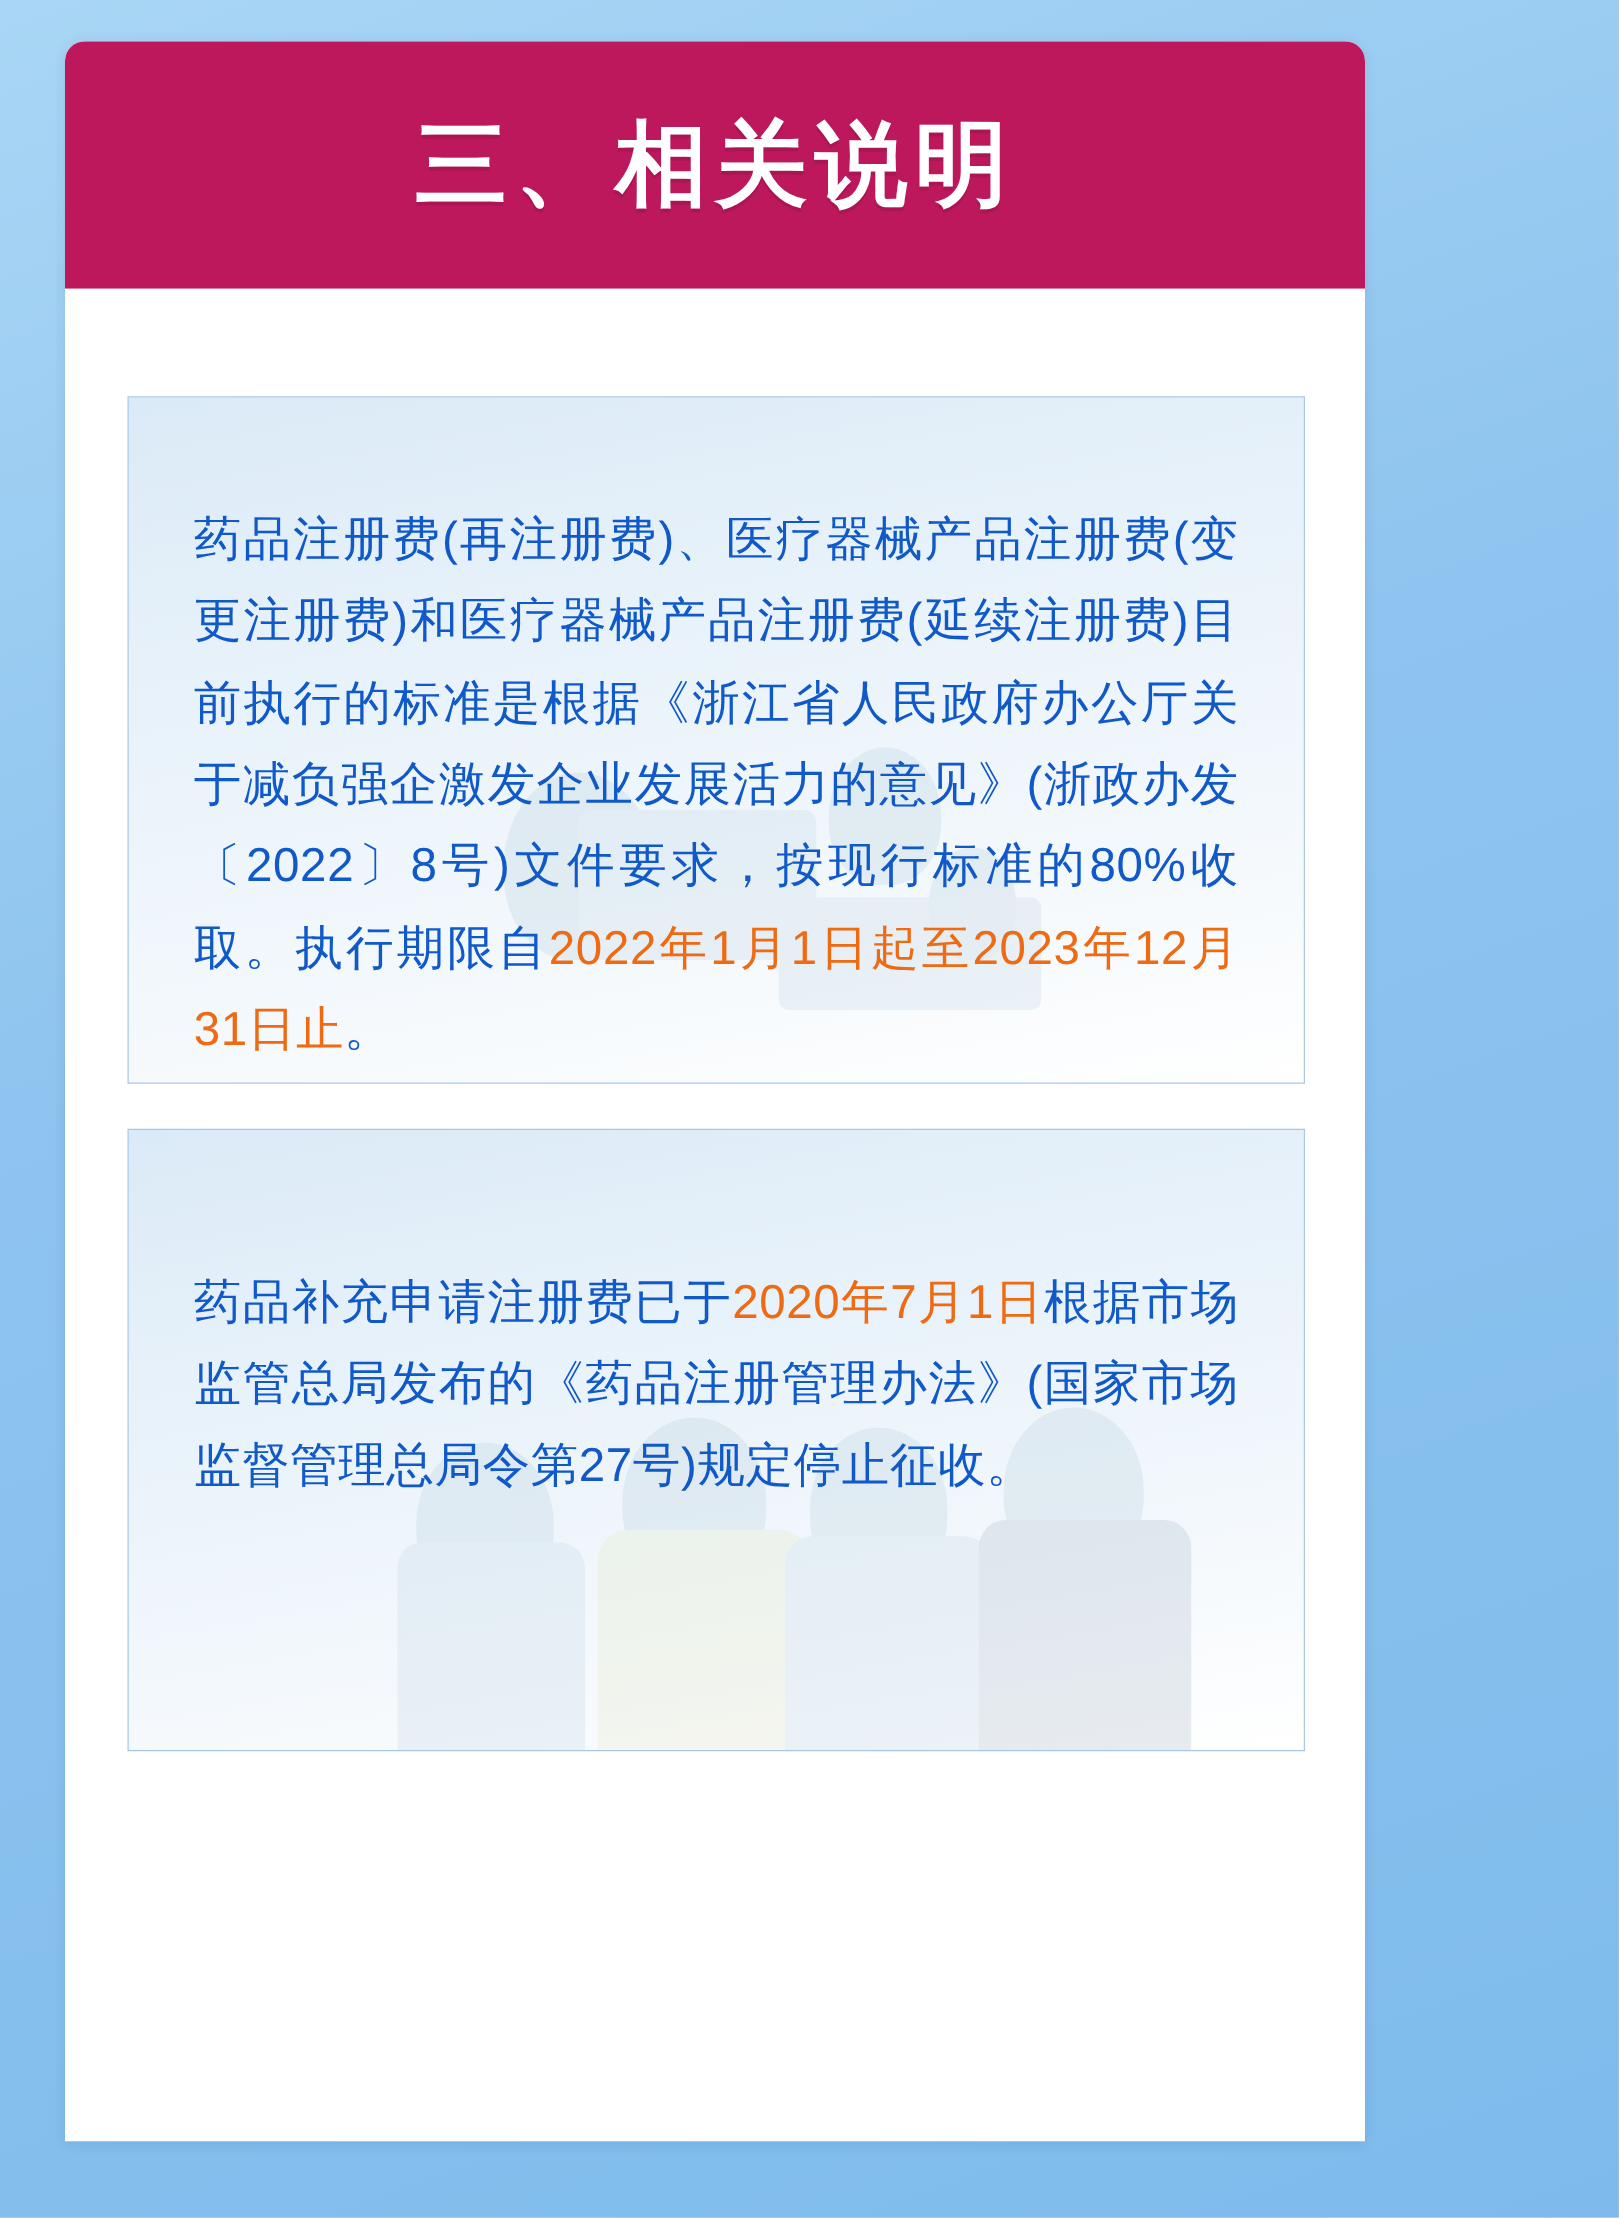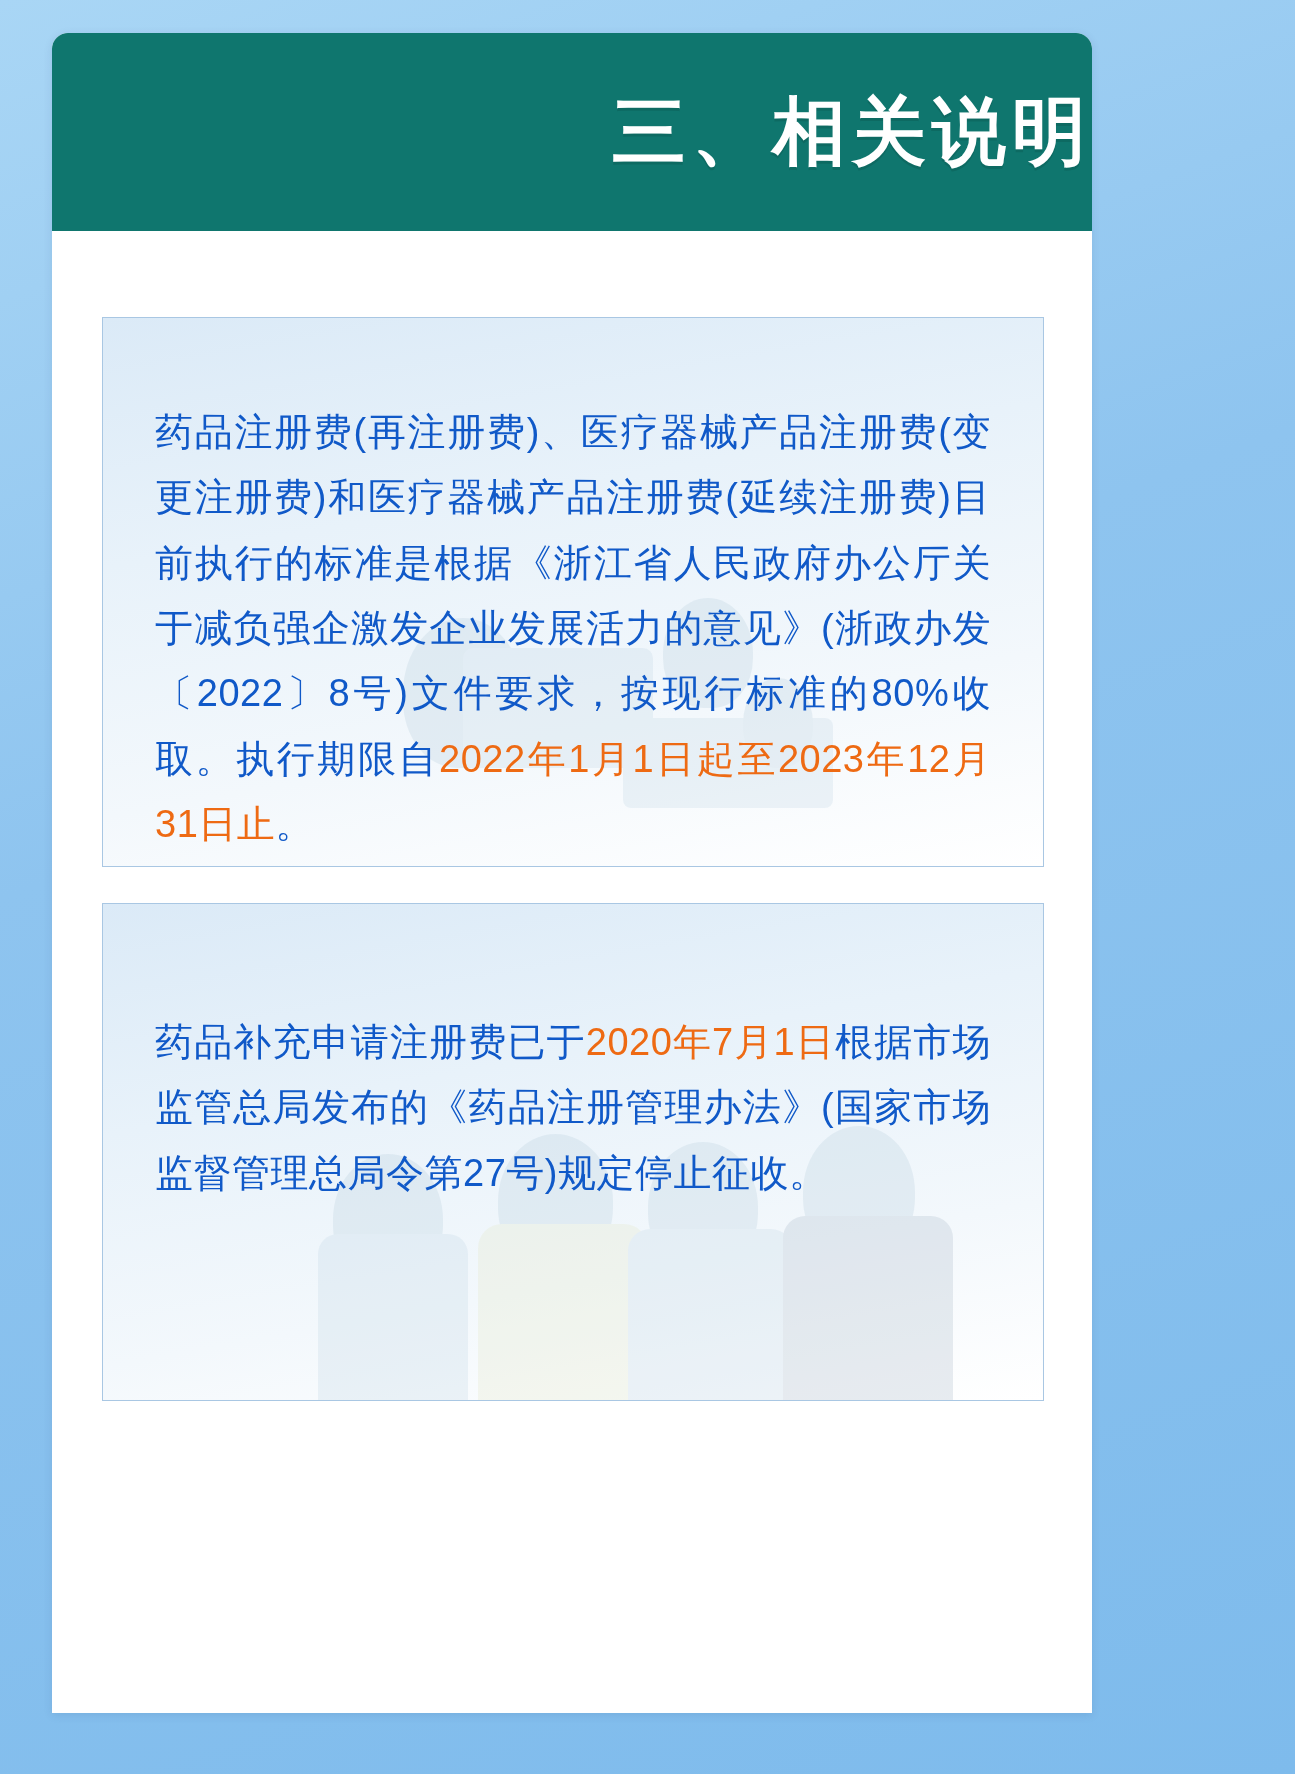--- a/index.html
+++ b/index.html
@@ -29,24 +29,24 @@
     height: 1680px;
     background: #ffffff;
     border-radius: 16px 16px 0 0;
     box-shadow: 0 2px 10px rgba(0, 40, 90, 0.10);
     overflow: hidden;
   }
 
   .header {
     position: relative;
     height: 198px;
-    background: #0f766e;
+    background: #be185d;
     display: flex;
     align-items: center;
-    justify-content: flex-end;
+    justify-content: center;
     border-radius: 14px 14px 0 0;
   }
 
   .header-title {
     color: #ffffff;
     font-size: 74px;
     font-weight: bold;
     letter-spacing: 6px;
     line-height: 1;
     text-shadow: 0 3px 0 rgba(0, 0, 0, 0.10);

